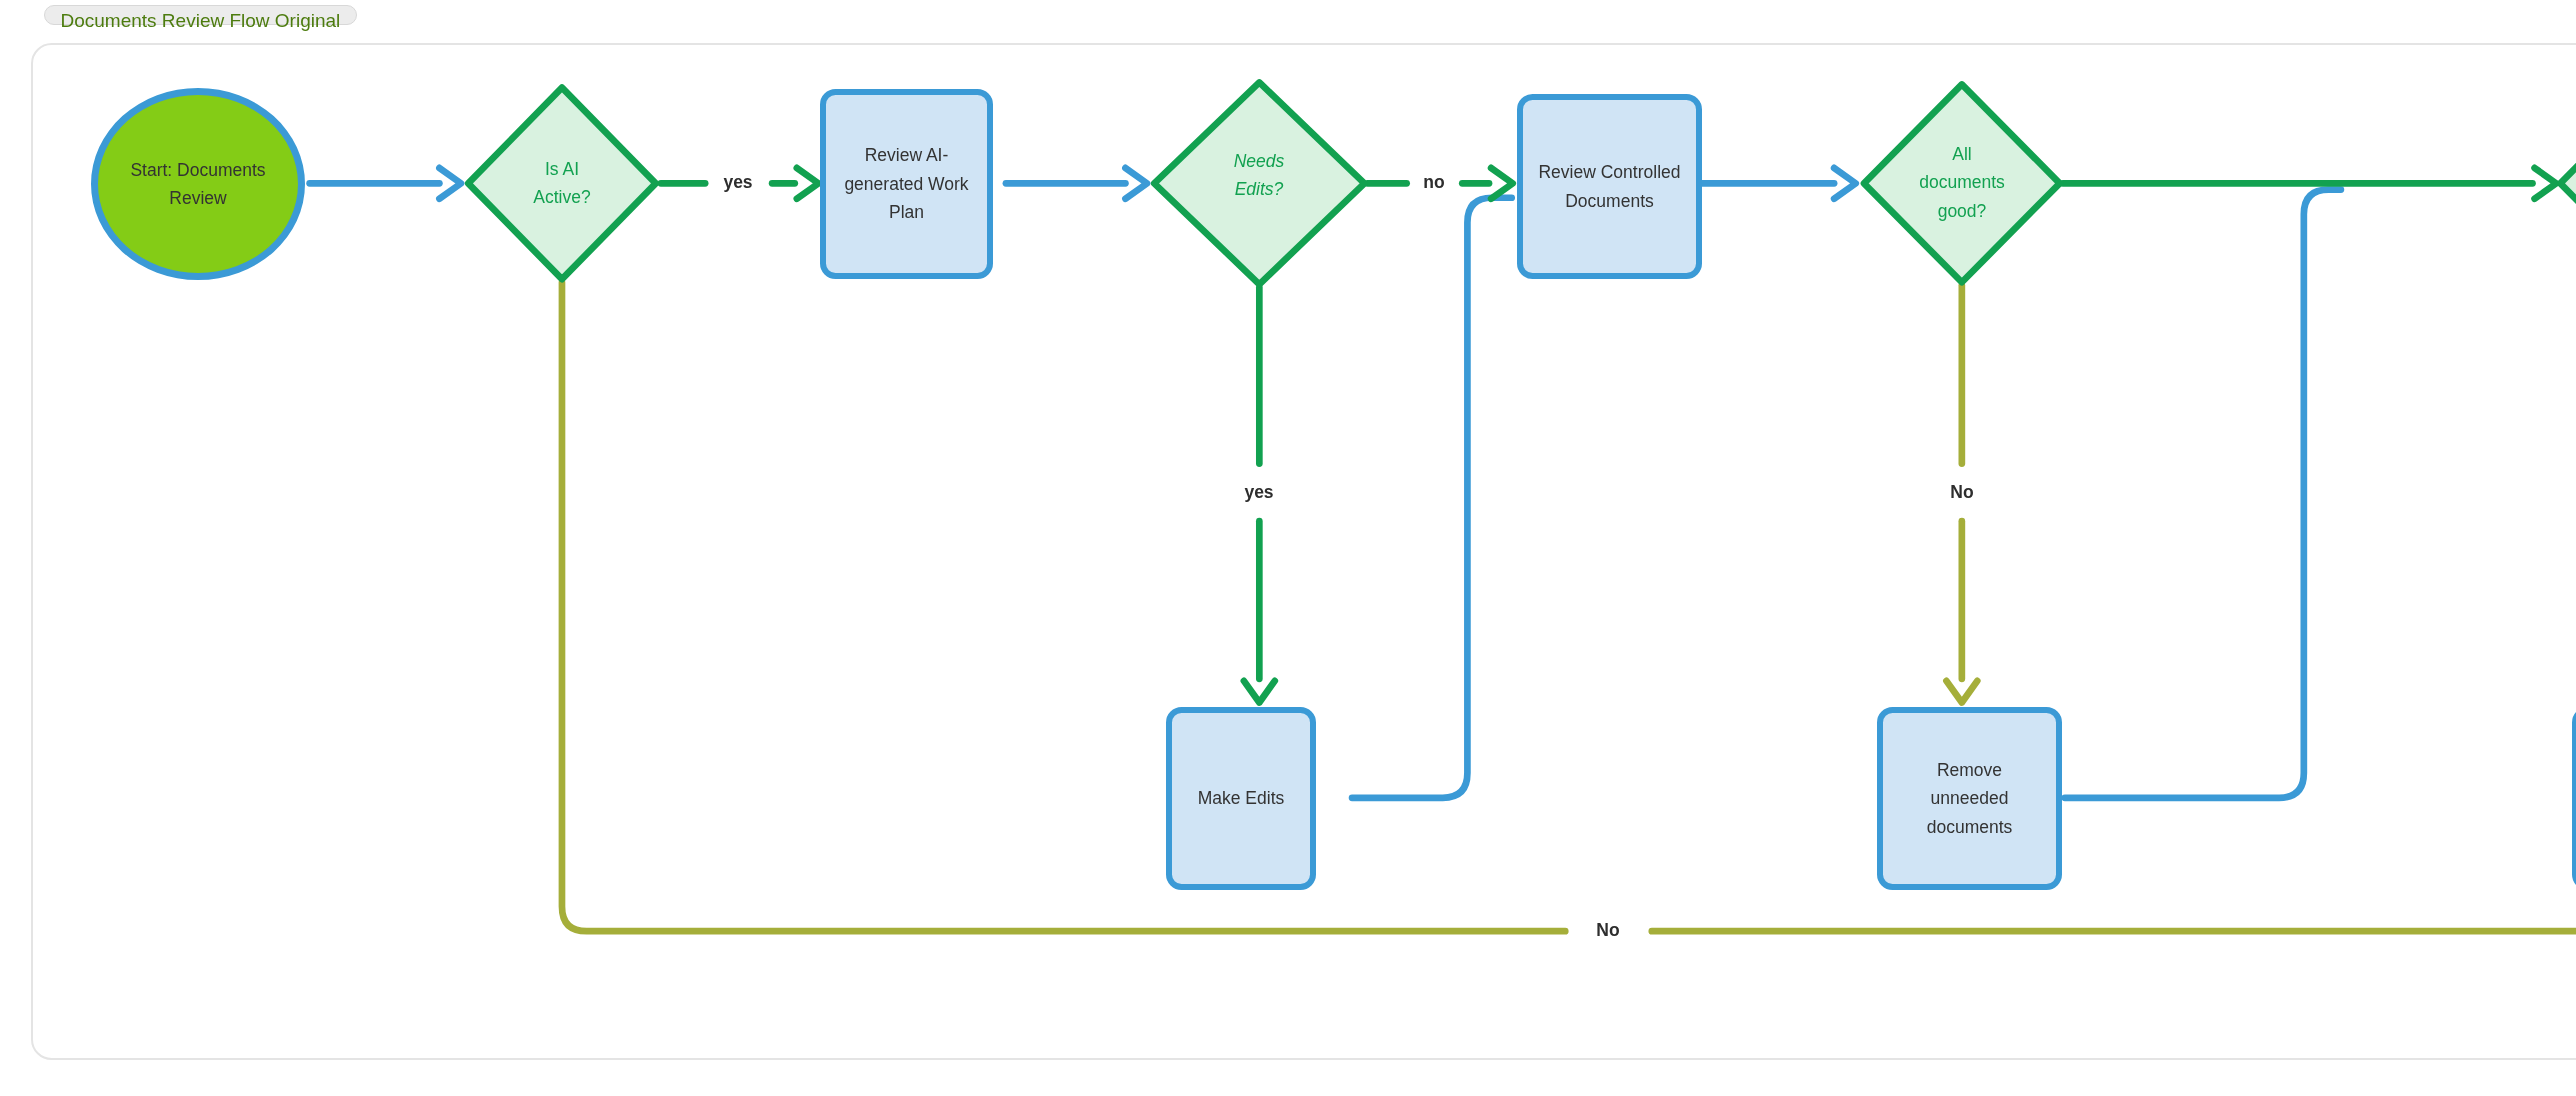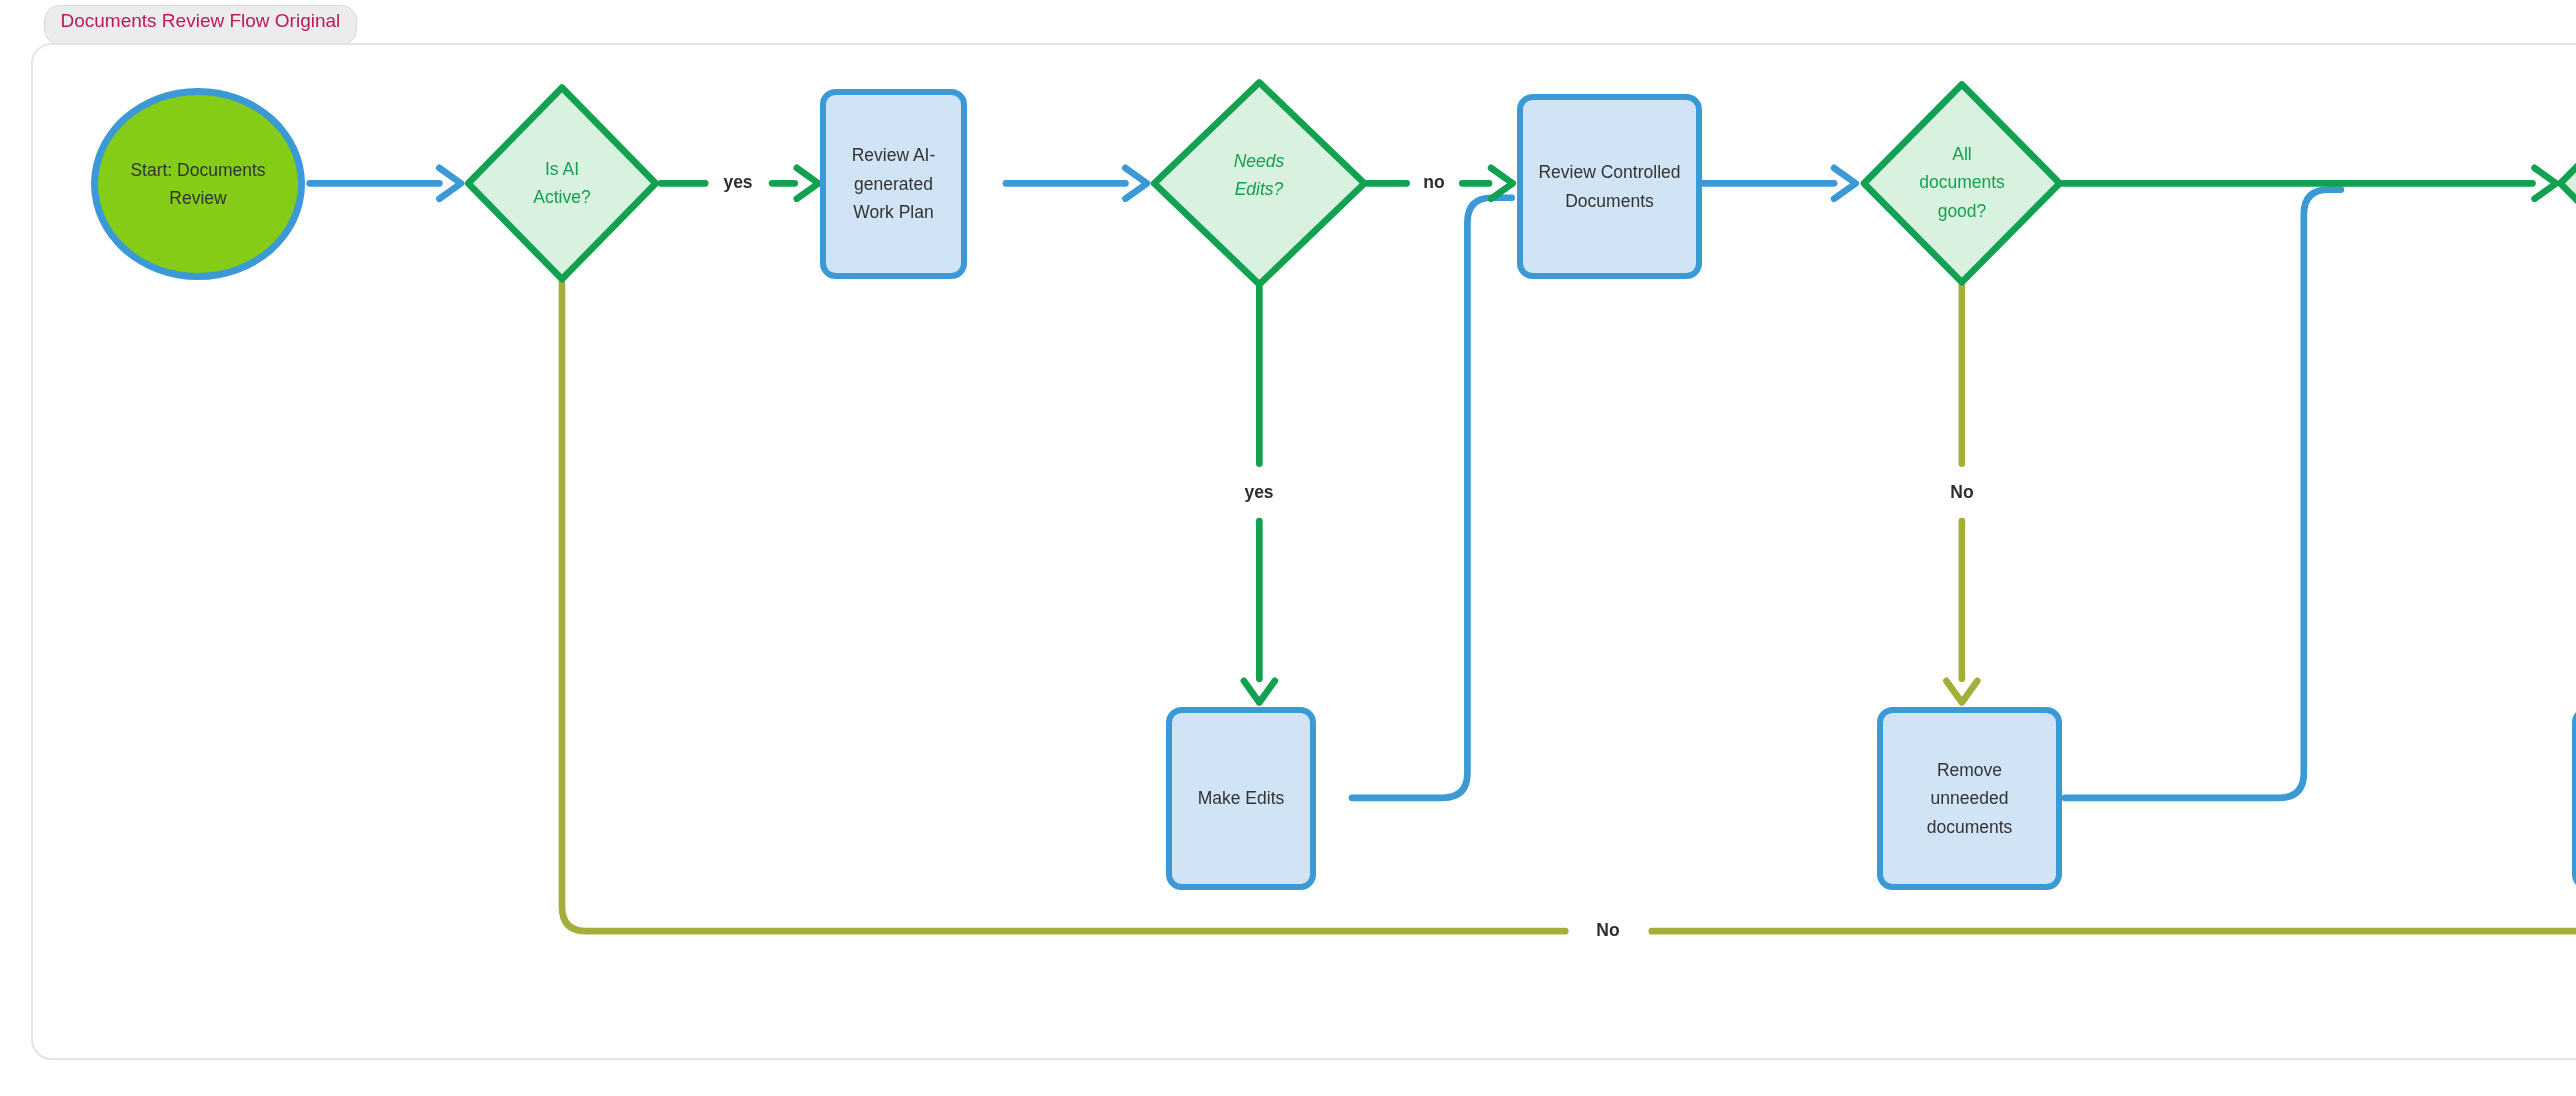--- a/index.html
+++ b/index.html
@@ -5,23 +5,23 @@
   html,body{margin:0;padding:0;background:#ffffff;}
   .canvas{
     position:relative;width:3215px;height:1096px;background:#ffffff;overflow:hidden;
     font-family:"Liberation Sans",sans-serif;
   }
   .board{
     position:absolute;left:31px;top:43px;width:3139px;height:1017px;
     background:#ffffff;border:2.1px solid #e4e4e4;border-radius:20.6px;box-sizing:border-box;
   }
   .title-badge{
-    position:absolute;left:44px;top:5.2px;height:40px;line-height:30px;
+    position:absolute;left:44px;top:5.2px;height:20px;line-height:30px;
     padding:0 15.5px;background:#ececec;border:1.5px solid #d8d8d8;border-radius:15.5px;
-    font-size:19px;color:#be185d;white-space:nowrap;box-sizing:border-box;
+    font-size:19px;color:#4d7c0f;white-space:nowrap;box-sizing:border-box;
   }
   svg.edge-layer{position:absolute;left:0;top:0;width:3215px;height:1096px;}
   .edge{fill:none;stroke-linecap:round;stroke-linejoin:round;stroke-width:13px;}
   .edge.blue{stroke:#3b9ad6;}
   .edge.green{stroke:#12a150;}
   .edge.olive{stroke:#a5ae3a;}
   .diamond{fill:#d9f2e0;stroke:#12a150;stroke-width:13px;stroke-linejoin:round;}
   .node{
     position:absolute;display:flex;align-items:center;justify-content:center;
     text-align:center;box-sizing:border-box;color:#333333;font-size:17.5px;line-height:1.62;
@@ -86,21 +86,21 @@
     <polygon class="diamond" points="1090,170 1272,356 1090,542 908,356"></polygon>
     <polygon class="diamond" points="2444,160 2648,356 2444,552 2240,356"></polygon>
     <polygon class="diamond" points="3808,164 3998,356 3808,548 3618,356"></polygon>
     <polygon class="diamond" points="5160,164 5350,356 5160,548 4970,356"></polygon>
   </svg>
 
   <div class="node node-ellipse" style="left:91px;top:88px;width:214px;height:192px;">
     <span>Start: Documents Review</span>
   </div>
 
-  <div class="node node-rect" style="left:820px;top:89px;width:147px;height:190px;">
+  <div class="node node-rect" style="left:820px;top:89px;width:173px;height:190px;">
     <span>Review AI-generated Work Plan</span>
   </div>
 
   <div class="node node-rect" style="left:1517px;top:94px;width:185px;height:185px;">
     <span>Review Controlled Documents</span>
   </div>
 
   <div class="node node-rect" style="left:1166px;top:707px;width:150px;height:183px;">
     <span>Make Edits</span>
   </div>

